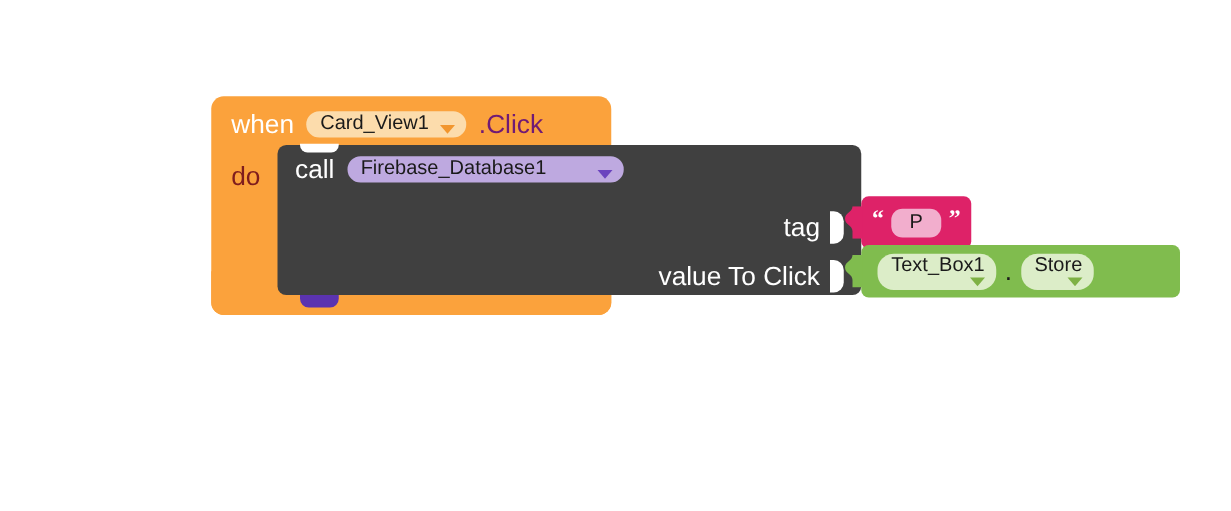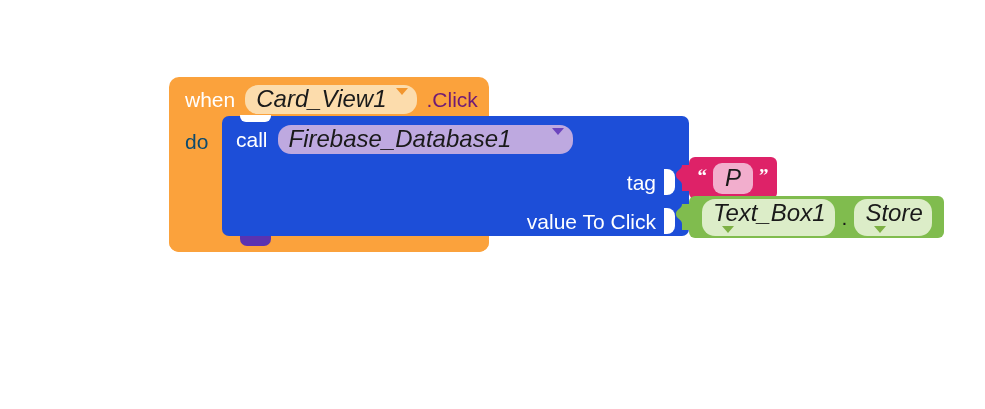--- a/index.html
+++ b/index.html
@@ -59,47 +59,46 @@
     font-size: 21px;
     margin-left: 10px;
     line-height: 1;
   }
 
   
   .event-do-label {
     position: absolute;
     left: 16px;
     top: 54px;
-    color: #0c4a6e;
+    color: #7f1d1d;
     font-size: 21px;
     line-height: 1;
   }
 
   
   .event-bottom-bar {
     position: absolute;
     left: 0;
     top: 140px;
     width: 320px;
     height: 35px;
     background: #FBA23C;
     border-radius: 0 0 10px 10px;
   }
 
   
   .field {
     display: inline-flex;
-    align-items: flex-start;
+    align-items: flex-end;
     border-radius: 13px;
     padding: 2px 9px 3px 11px;
-    font-size: 24px;
+    font-size: 16px;
     color: #1a1a1a;
     line-height: 1;
     white-space: nowrap;
-    font-style: italic;
   }
   .field-orange { background: #FCDCAC; }
   .field-purple { background: #BEA9E0; gap: 32px; }
   .field-green  { background: #DCEDC8; flex-direction: column; }
   .field-pink   { background: #F2AECD; }
 
   .caret {
     width: 0; height: 0;
     border-left: 6px solid transparent;
     border-right: 6px solid transparent;
@@ -110,21 +109,21 @@
   .caret-orange { border-top: 7px solid #F2962E; }
   .caret-purple { border-top: 7px solid #6B44BE; }
   .caret-green  { border-top: 7px solid #7EB144; }
 
   
   .call-block {
     left: 178px;
     top: 116px;
     width: 467px;
     height: 120px;
-    background: #1d4ed8;
+    background: #404040;
     border-radius: 7px;
   }
   
   .call-notch-top {
     position: absolute;
     left: 18px;
     top: -1px;
     width: 31px;
     height: 7px;
     background: #ffffff;

